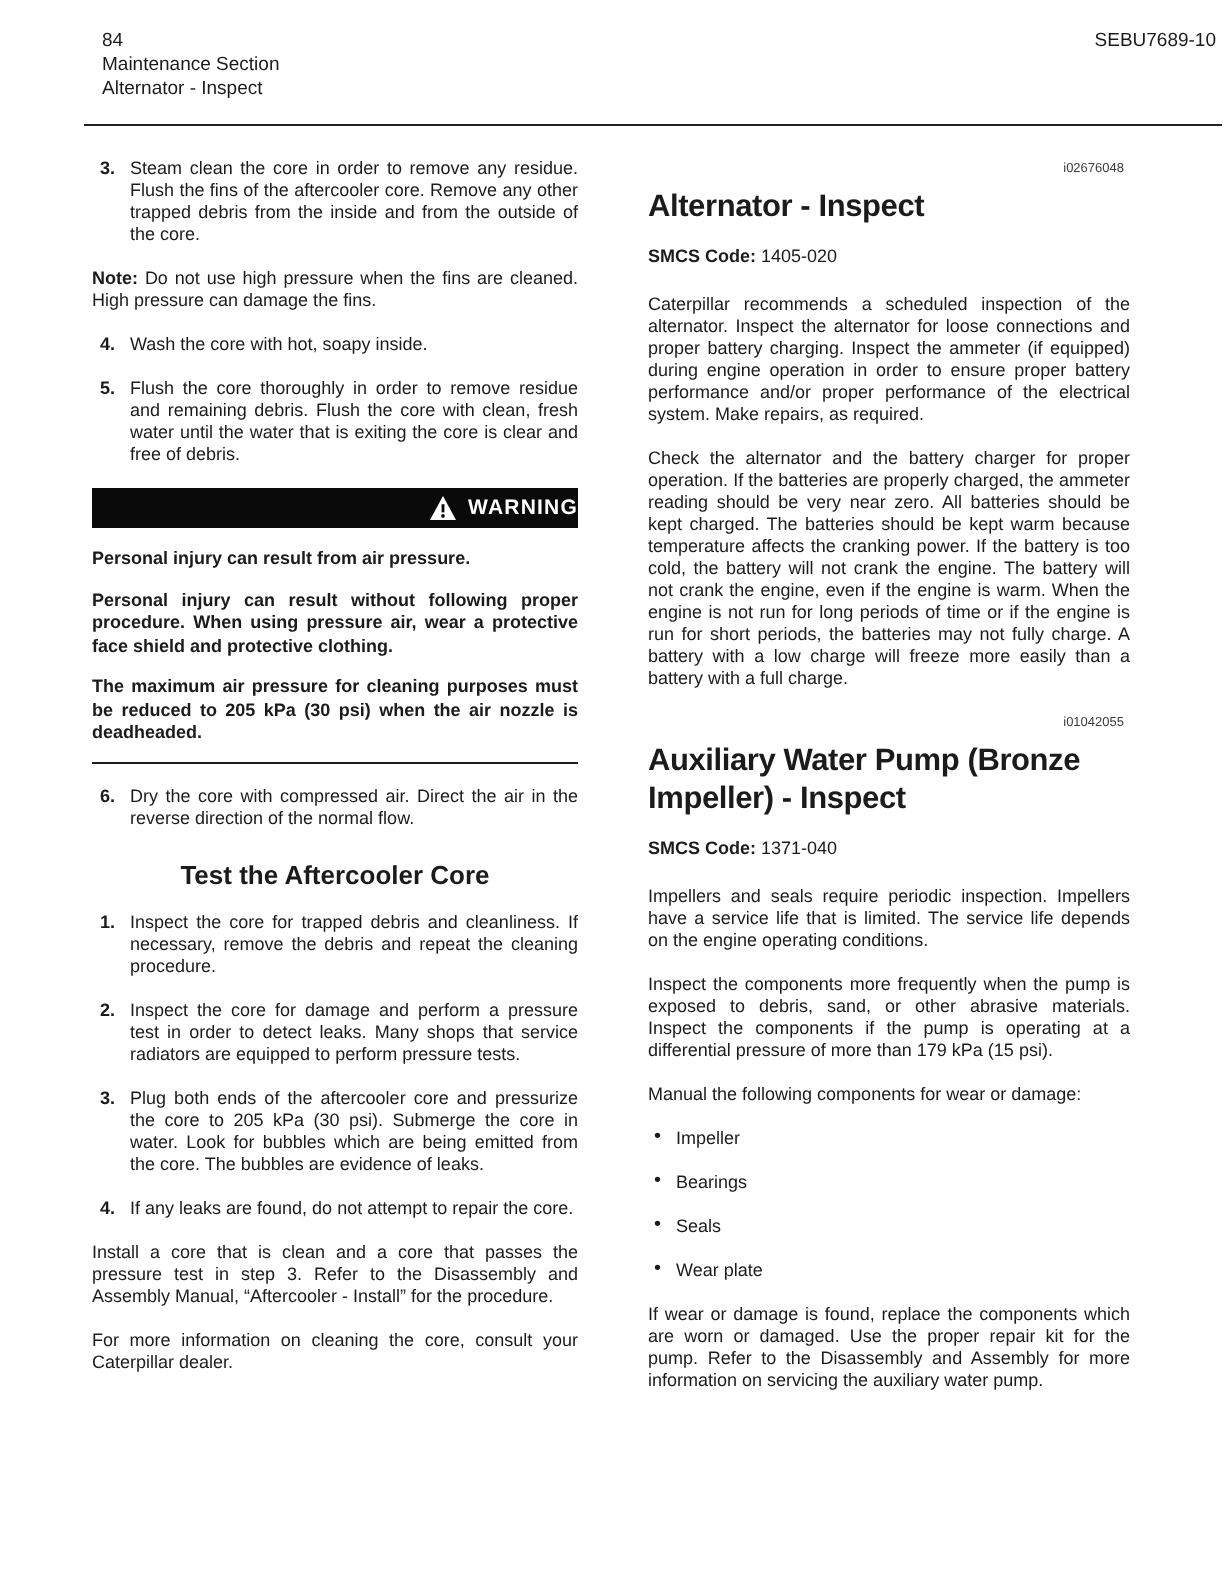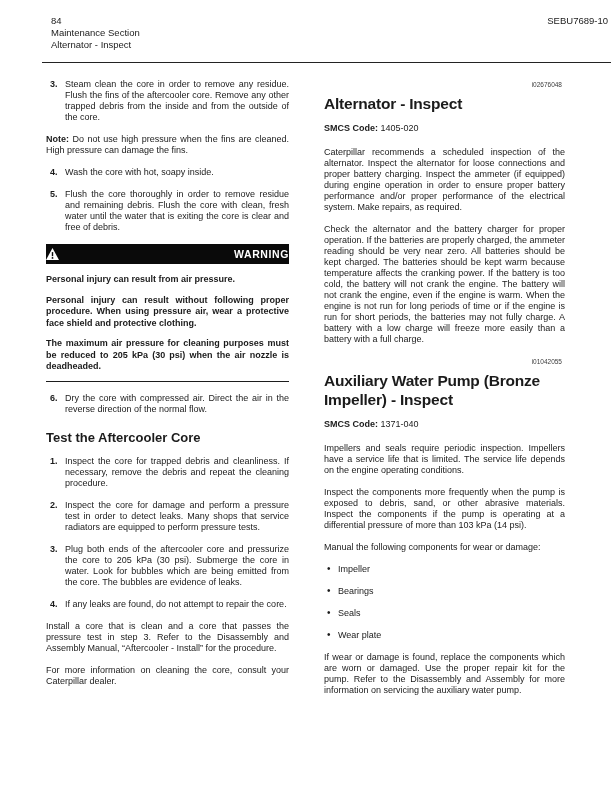--- a/index.html
+++ b/index.html
@@ -17,31 +17,31 @@
   .col-left{left:46px;width:243px;}
   .col-right{left:324px;width:241px;}
   .p{text-align:justify;margin:0 0 11px 0;}
   .li{position:relative;padding-left:19px;margin:0 0 11px 0;text-align:justify;}
   .num{position:absolute;left:4px;top:0;font-weight:700;}
   .b{font-weight:700;}
   
   .warnbox{margin:3px 0 11px 0;border-bottom:1.5px solid #1d1d1d;padding-bottom:8px;}
   .warnbar{
     background:#0a0a0a;color:#ffffff;height:20px;margin-bottom:10px;
-    display:flex;align-items:center;justify-content:space-between;gap:6px;
+    display:flex;align-items:center;justify-content:flex-end;gap:6px;
     font-weight:700;font-size:10.5px;letter-spacing:.6px;
   }
   .warn-icon{display:flex;align-items:center;}
   .warn-p{font-weight:700;text-align:justify;margin:0 0 9px 0;line-height:11.5px;}
   .warn-p:last-child{margin-bottom:0;}
   
   .idnum{text-align:right;font-size:6.5px;color:#3c3c3c;margin:0 3px 4px 0;}
   .idnum.gap{margin-top:7px;}
   .h-major{font-size:15.5px;line-height:19px;font-weight:700;letter-spacing:-.2px;margin:0 0 10px 0;}
-  .h-minor{font-size:13px;line-height:15px;font-weight:700;margin:15px 0 11px 0;}
+  .h-minor{font-size:13px;line-height:15px;font-weight:700;margin:15px 0 11px 0;text-align:center;}
   .smcs{margin:0 0 13px 0;}
   
   .bullet{position:relative;padding-left:14px;margin:0 0 11px 0;}
   .bullet::before{content:"\2022";position:absolute;left:3px;top:-1px;font-size:10px;}
 </style>
 </head>
 <body>
 
 <div class="page">
 
@@ -121,21 +121,21 @@
     <div class="idnum">i02676048</div>
     <h2 class="h-major">Alternator - Inspect</h2>
     <p class="smcs"><span class="b">SMCS Code:</span> <span>1405-020</span></p>
     <p class="p">Caterpillar recommends a scheduled inspection of the alternator. Inspect the alternator for loose connections and proper battery charging. Inspect the ammeter (if equipped) during engine operation in order to ensure proper battery performance and/or proper performance of the electrical system. Make repairs, as required.</p>
     <p class="p">Check the alternator and the battery charger for proper operation. If the batteries are properly charged, the ammeter reading should be very near zero. All batteries should be kept charged. The batteries should be kept warm because temperature affects the cranking power. If the battery is too cold, the battery will not crank the engine. The battery will not crank the engine, even if the engine is warm. When the engine is not run for long periods of time or if the engine is run for short periods, the batteries may not fully charge. A battery with a low charge will freeze more easily than a battery with a full charge.</p>
 
     <div class="idnum gap">i01042055</div>
     <h2 class="h-major">Auxiliary Water Pump (Bronze Impeller) - Inspect</h2>
     <p class="smcs"><span class="b">SMCS Code:</span> <span>1371-040</span></p>
     <p class="p">Impellers and seals require periodic inspection. Impellers have a service life that is limited. The service life depends on the engine operating conditions.</p>
-    <p class="p">Inspect the components more frequently when the pump is exposed to debris, sand, or other abrasive materials. Inspect the components if the pump is operating at a differential pressure of more than 103 kPa (14 psi).</p>
+    <p class="p">Inspect the components more frequently when the pump is exposed to debris, sand, or other abrasive materials. Inspect the components if the pump is operating at a differential pressure of more than 179 kPa (15 psi).</p>
     <p class="p">Manual the following components for wear or damage:</p>
 
     <div class="bullet">Impeller</div>
     <div class="bullet">Bearings</div>
     <div class="bullet">Seals</div>
     <div class="bullet">Wear plate</div>
 
     <p class="p">If wear or damage is found, replace the components which are worn or damaged. Use the proper repair kit for the pump. Refer to the Disassembly and Assembly for more information on servicing the auxiliary water pump.</p>
   </div>
 

